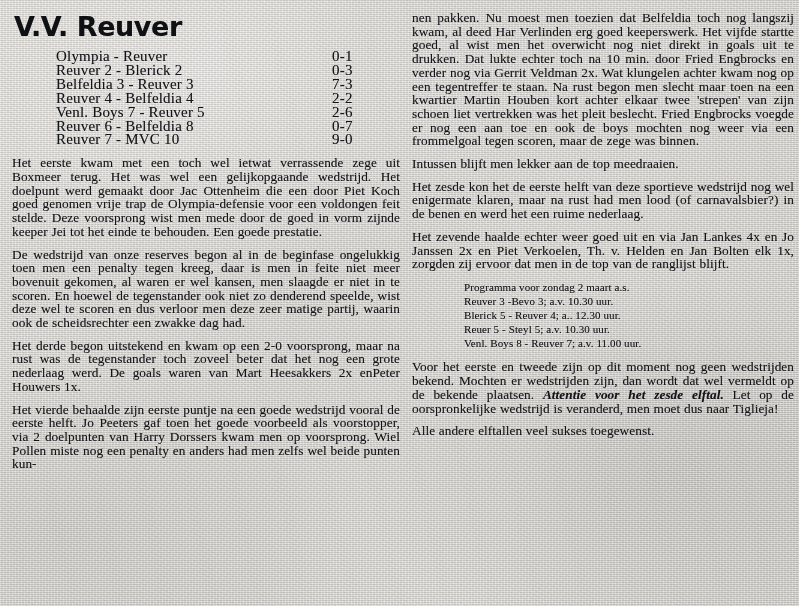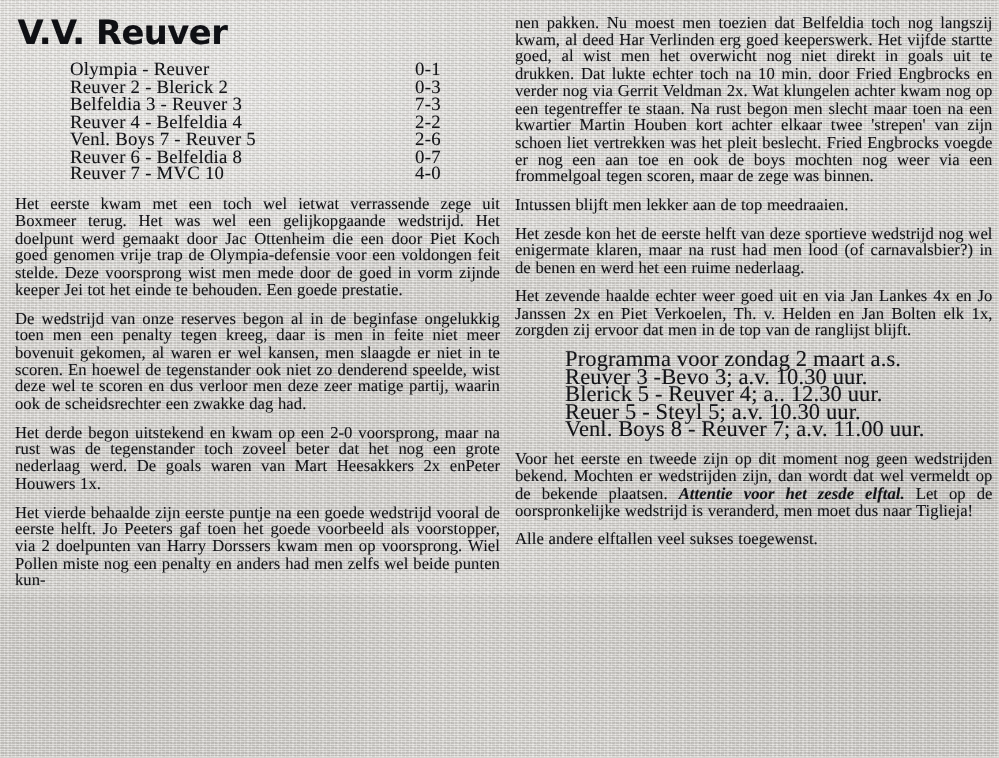--- a/index.html
+++ b/index.html
@@ -99,22 +99,22 @@
     letter-spacing: .05px;
     word-spacing: .3px;
     -webkit-hyphens: none;
     hyphens: none;
   }
   p.body:last-child { margin-bottom: 0; }
   p.body b { font-weight: 700; font-style: italic; }
 
   
   .programme {
-    margin: 7px 0 10px 40px;
-    font-size: 18px;
+    margin: 7px 0 10px 52px;
+    font-size: 11px;
     line-height: 14.1px;
     white-space: nowrap;
     letter-spacing: .1px;
   }
   .programme .pline { display: block; }
 
   
   .masthead, .results, p.body, .programme {
     text-shadow: 0 0 .6px rgba(25,25,30,.30);
   }
@@ -151,21 +151,21 @@
         <div class="row">
           <span class="match">Venl. Boys 7 - Reuver 5</span>
           <span class="score">2-6</span>
         </div>
         <div class="row">
           <span class="match">Reuver 6 - Belfeldia 8</span>
           <span class="score">0-7</span>
         </div>
         <div class="row">
           <span class="match">Reuver 7 - MVC 10</span>
-          <span class="score">4-0</span>
+          <span class="score">9-0</span>
         </div>
       </div>
 
       <p class="body">Het eerste kwam met een toch wel ietwat verrassende zege uit Boxmeer terug. Het was wel een gelijkopgaande wedstrijd. Het doelpunt werd gemaakt door Jac Ottenheim die een door Piet Koch goed genomen vrije trap de Olympia-defensie voor een voldongen feit stelde. Deze voorsprong wist men mede door de goed in vorm zijnde keeper Jei tot het einde te behouden. Een goede prestatie.</p>
       <p class="body">De wedstrijd van onze reserves begon al in de beginfase ongelukkig toen men een penalty tegen kreeg, daar is men in feite niet meer bovenuit gekomen, al waren er wel kansen, men slaagde er niet in te scoren. En hoewel de tegenstander ook niet zo denderend speelde, wist deze wel te scoren en dus verloor men deze zeer matige partij, waarin ook de scheidsrechter een zwakke dag had.</p>
       <p class="body">Het derde begon uitstekend en kwam op een 2-0 voorsprong, maar na rust was de tegenstander toch zoveel beter dat het nog een grote nederlaag werd. De goals waren van Mart Heesakkers 2x enPeter Houwers 1x.</p>
       <p class="body">Het vierde behaalde zijn eerste puntje na een goede wedstrijd vooral de eerste helft. Jo Peeters gaf toen het goede voorbeeld als voorstopper, via 2 doelpunten van Harry Dorssers kwam men op voorsprong. Wiel Pollen miste nog een penalty en anders had men zelfs wel beide punten kun-</p>
     </div>
 
     <div class="col-gap"></div>

